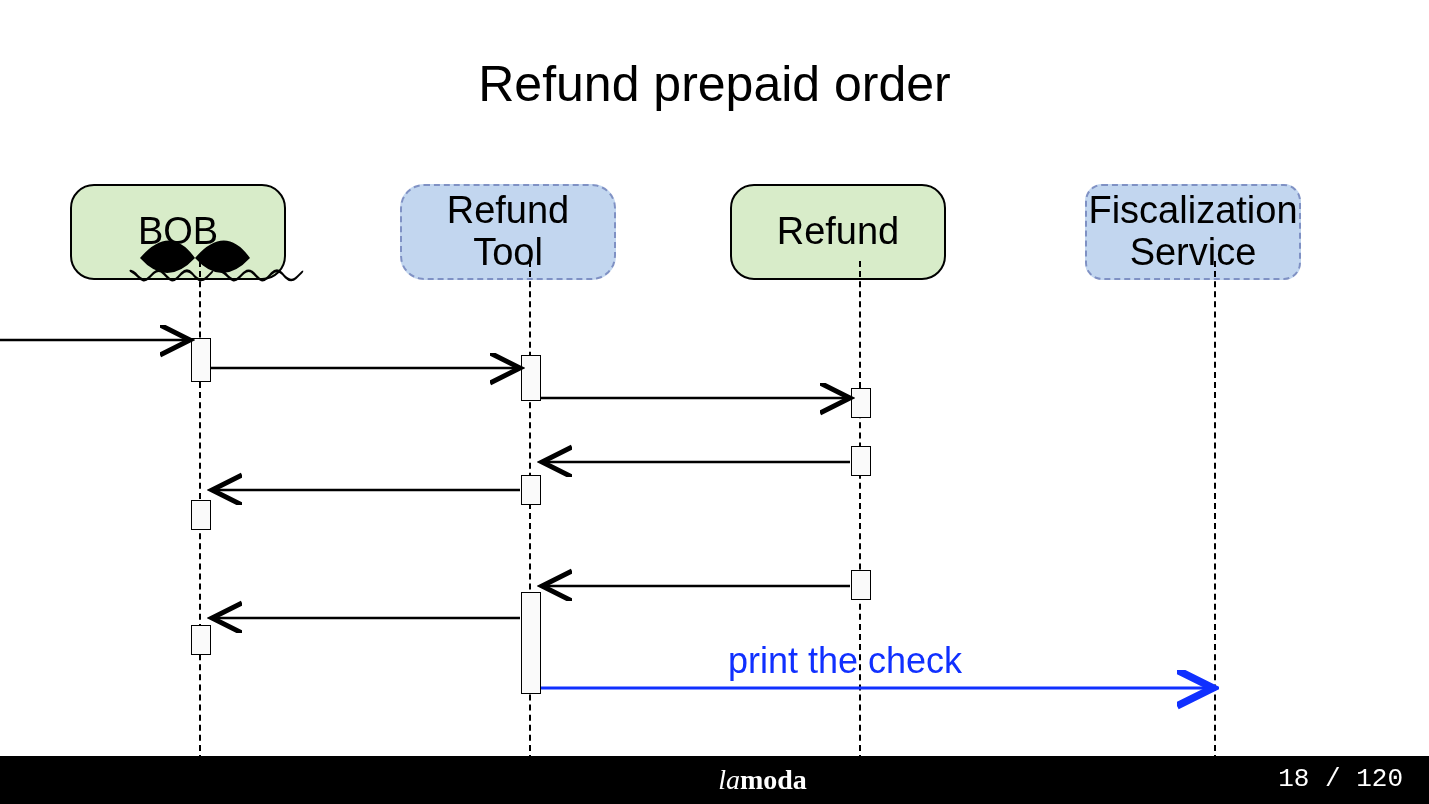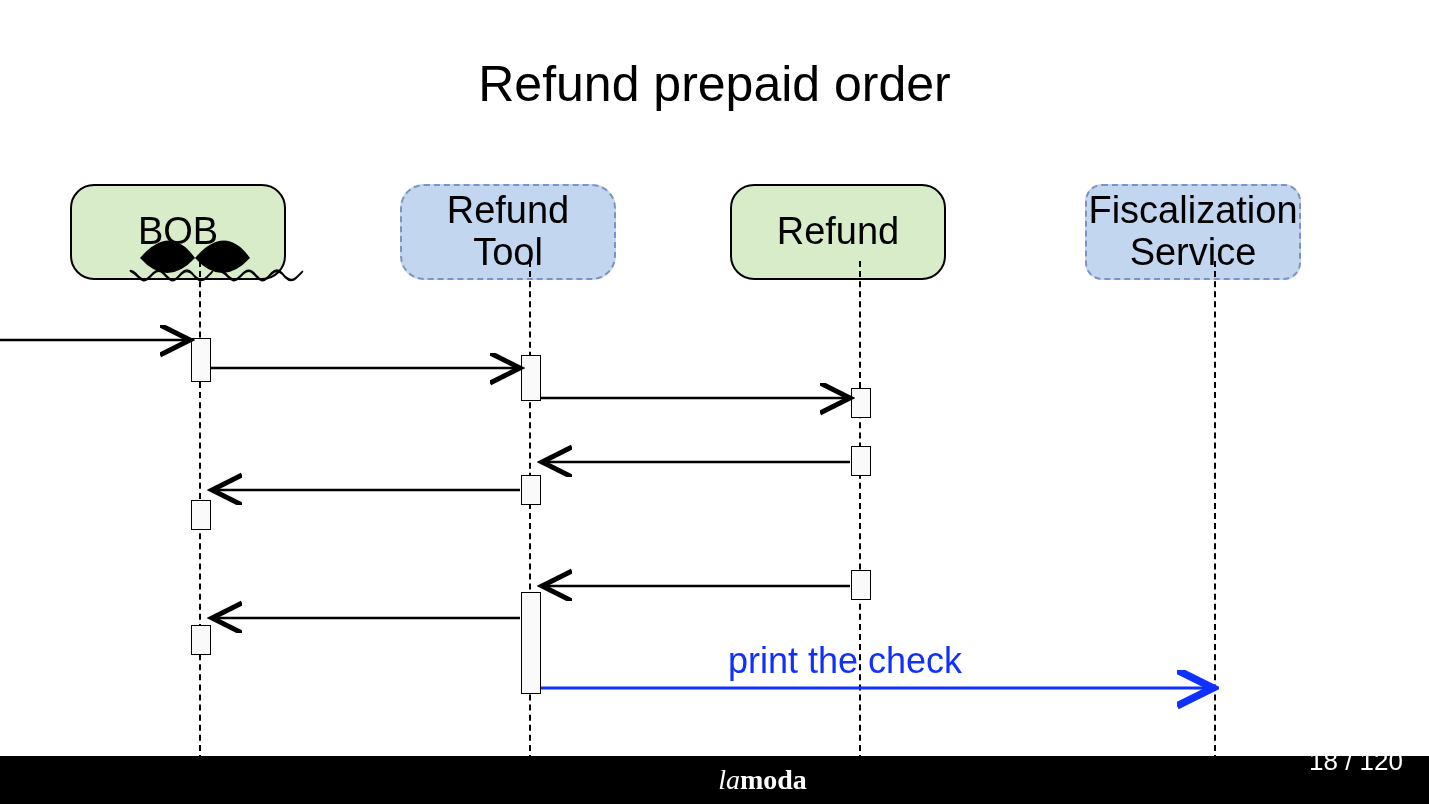--- a/index.html
+++ b/index.html
@@ -89,24 +89,24 @@
     justify-content: center;
     font-size: 28px;
     font-family: Georgia, 'Times New Roman', serif;
     padding-left: 48px;
   }
   .footer .logo .la  { font-style: italic; font-weight: normal; }
   .footer .logo .moda{ font-style: normal; font-weight: bold;   }
   .pagenum {
     position: absolute;
     right: 26px;
-    bottom: 27px;
+    bottom: 10px;
     color: #fff;
     font-size: 26px;
-    font-family: Liberation Sans, sans-serif;
+    font-family: Liberation Mono, monospace;
   }
 </style>
 </head>
 <body>
 
 <div class="title">Refund prepaid order</div>
 
 <div class="participant green" style="left:70px;">
   <span class="inner">BOB</span>
 </div>

